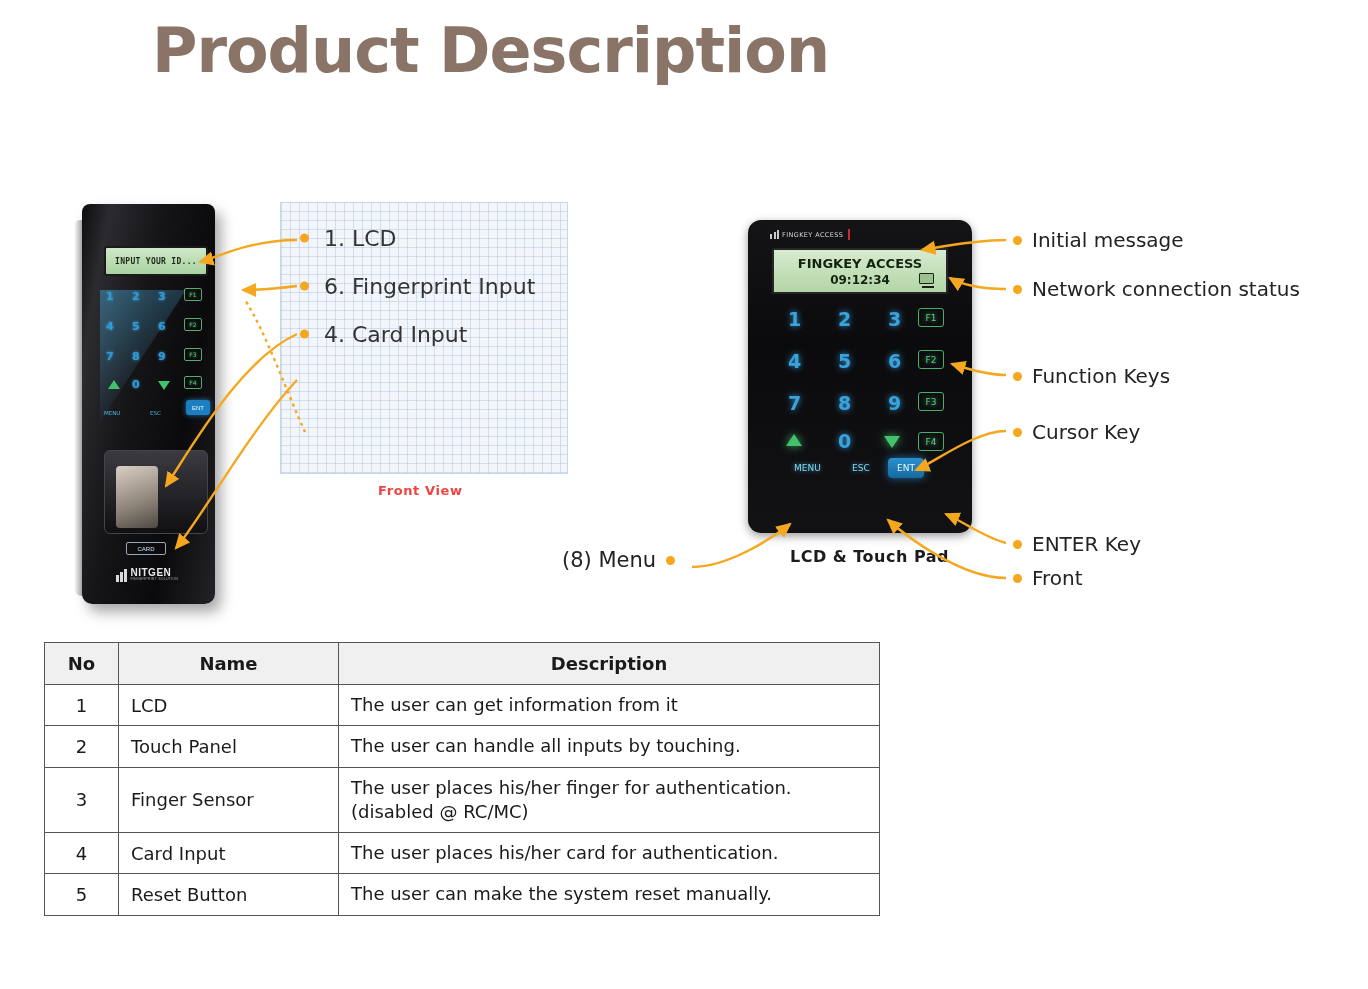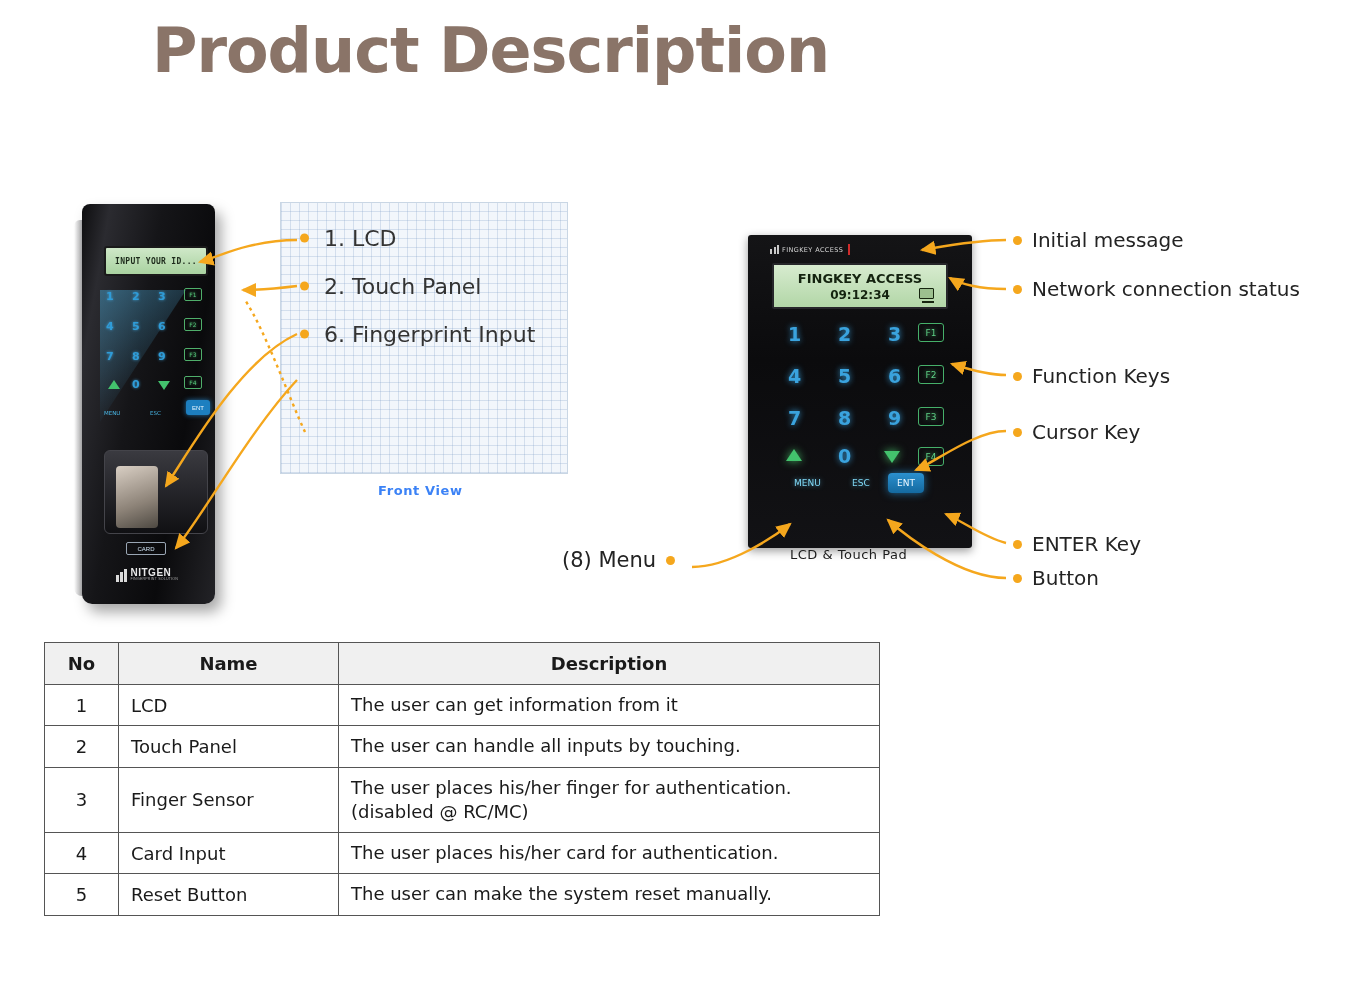--- a/index.html
+++ b/index.html
@@ -187,34 +187,34 @@
     font-size: 22px;
     color: #333;
     font-family: "DejaVu Sans", sans-serif;
   }
   .front-view-label {
     position: absolute;
     left: 378px;
     top: 483px;
     font-size: 13px;
     font-weight: bold;
-    color: #3b82f6;
+    color: #ef4444;
     letter-spacing: .6px;
     font-family: "DejaVu Sans", sans-serif;
   }
 
   
   .panel {
     position: absolute;
     left: 748px;
-    top: 235px;
+    top: 220px;
     width: 224px;
     height: 313px;
     background: linear-gradient(180deg,#141416,#0b0b0d 40%,#121215);
-    border-radius: 3px;
+    border-radius: 13px;
     box-shadow: 0 3px 10px rgba(0,0,0,.4);
   }
   .panel-brand {
     position: absolute;
     left: 22px; top: 9px;
     display: flex; align-items: center; gap: 3px;
   }
   .panel-brand .bars { display:flex; gap:1.5px; align-items: flex-end; }
   .panel-brand .bars i { display:block; width: 2px; background: #c9c9c9; }
   .panel-brand .bname { font-size: 6.5px; color: #d6d6d6; letter-spacing: .4px; font-family:"DejaVu Sans",sans-serif;}
@@ -303,22 +303,22 @@
     color: #eaf7ff;
     font-size: 9px;
     display:flex; align-items:center; justify-content:center;
     font-family: "DejaVu Sans", sans-serif;
     box-shadow: 0 0 8px rgba(40,150,220,.7);
   }
   .panel-caption {
     position: absolute;
     left: 790px;
     top: 547px;
-    font-size: 13px;
-    font-weight: normal;
+    font-size: 16px;
+    font-weight: bold;
     color: #1c1c1c;
     letter-spacing: .5px;
     font-family: "DejaVu Sans", sans-serif;
   }
 
   
   .annot {
     position: absolute;
     display: flex;
     align-items: center;
@@ -440,25 +440,25 @@
 </div>
 
 <div class="callout-box"></div>
 <div class="callout-list">
   <div class="callout-item">
     <span class="dot"></span>
     <span class="txt">1. LCD</span>
   </div>
   <div class="callout-item">
     <span class="dot"></span>
-    <span class="txt">2. Touch Panel</span>
+    <span class="txt">6. Fingerprint Input</span>
   </div>
   <div class="callout-item">
     <span class="dot"></span>
-    <span class="txt">6. Fingerprint Input</span>
+    <span class="txt">4. Card Input</span>
   </div>
 </div>
 <div class="front-view-label">Front View</div>
 
 <div class="panel">
   <div class="panel-brand">
     <div class="bars">
       <i style="height:5px"></i>
         <i style="height:7px"></i>
         <i style="height:9px"></i>
@@ -521,21 +521,21 @@
 <div class="annot" style="left:1013px; top:420px;">
   <span class="dot"></span>
   <span class="txt">Cursor Key</span>
 </div>
 <div class="annot" style="left:1013px; top:532px;">
   <span class="dot"></span>
   <span class="txt">ENTER Key</span>
 </div>
 <div class="annot" style="left:1013px; top:566px;">
   <span class="dot"></span>
-  <span class="txt">Button</span>
+  <span class="txt">Front</span>
 </div>
 <div class="menu-annot">
   <span class="txt">(8) Menu</span>
   <span class="dot"></span>
 </div>
 
 <svg class="arrows" viewBox="0 0 1368 989">
   <defs>
     <marker id="ah" markerWidth="7" markerHeight="7" refX="5.6" refY="3" orient="auto">
       <path d="M0,0 L6.5,3 L0,6 z" fill="#f5a71d"></path>

